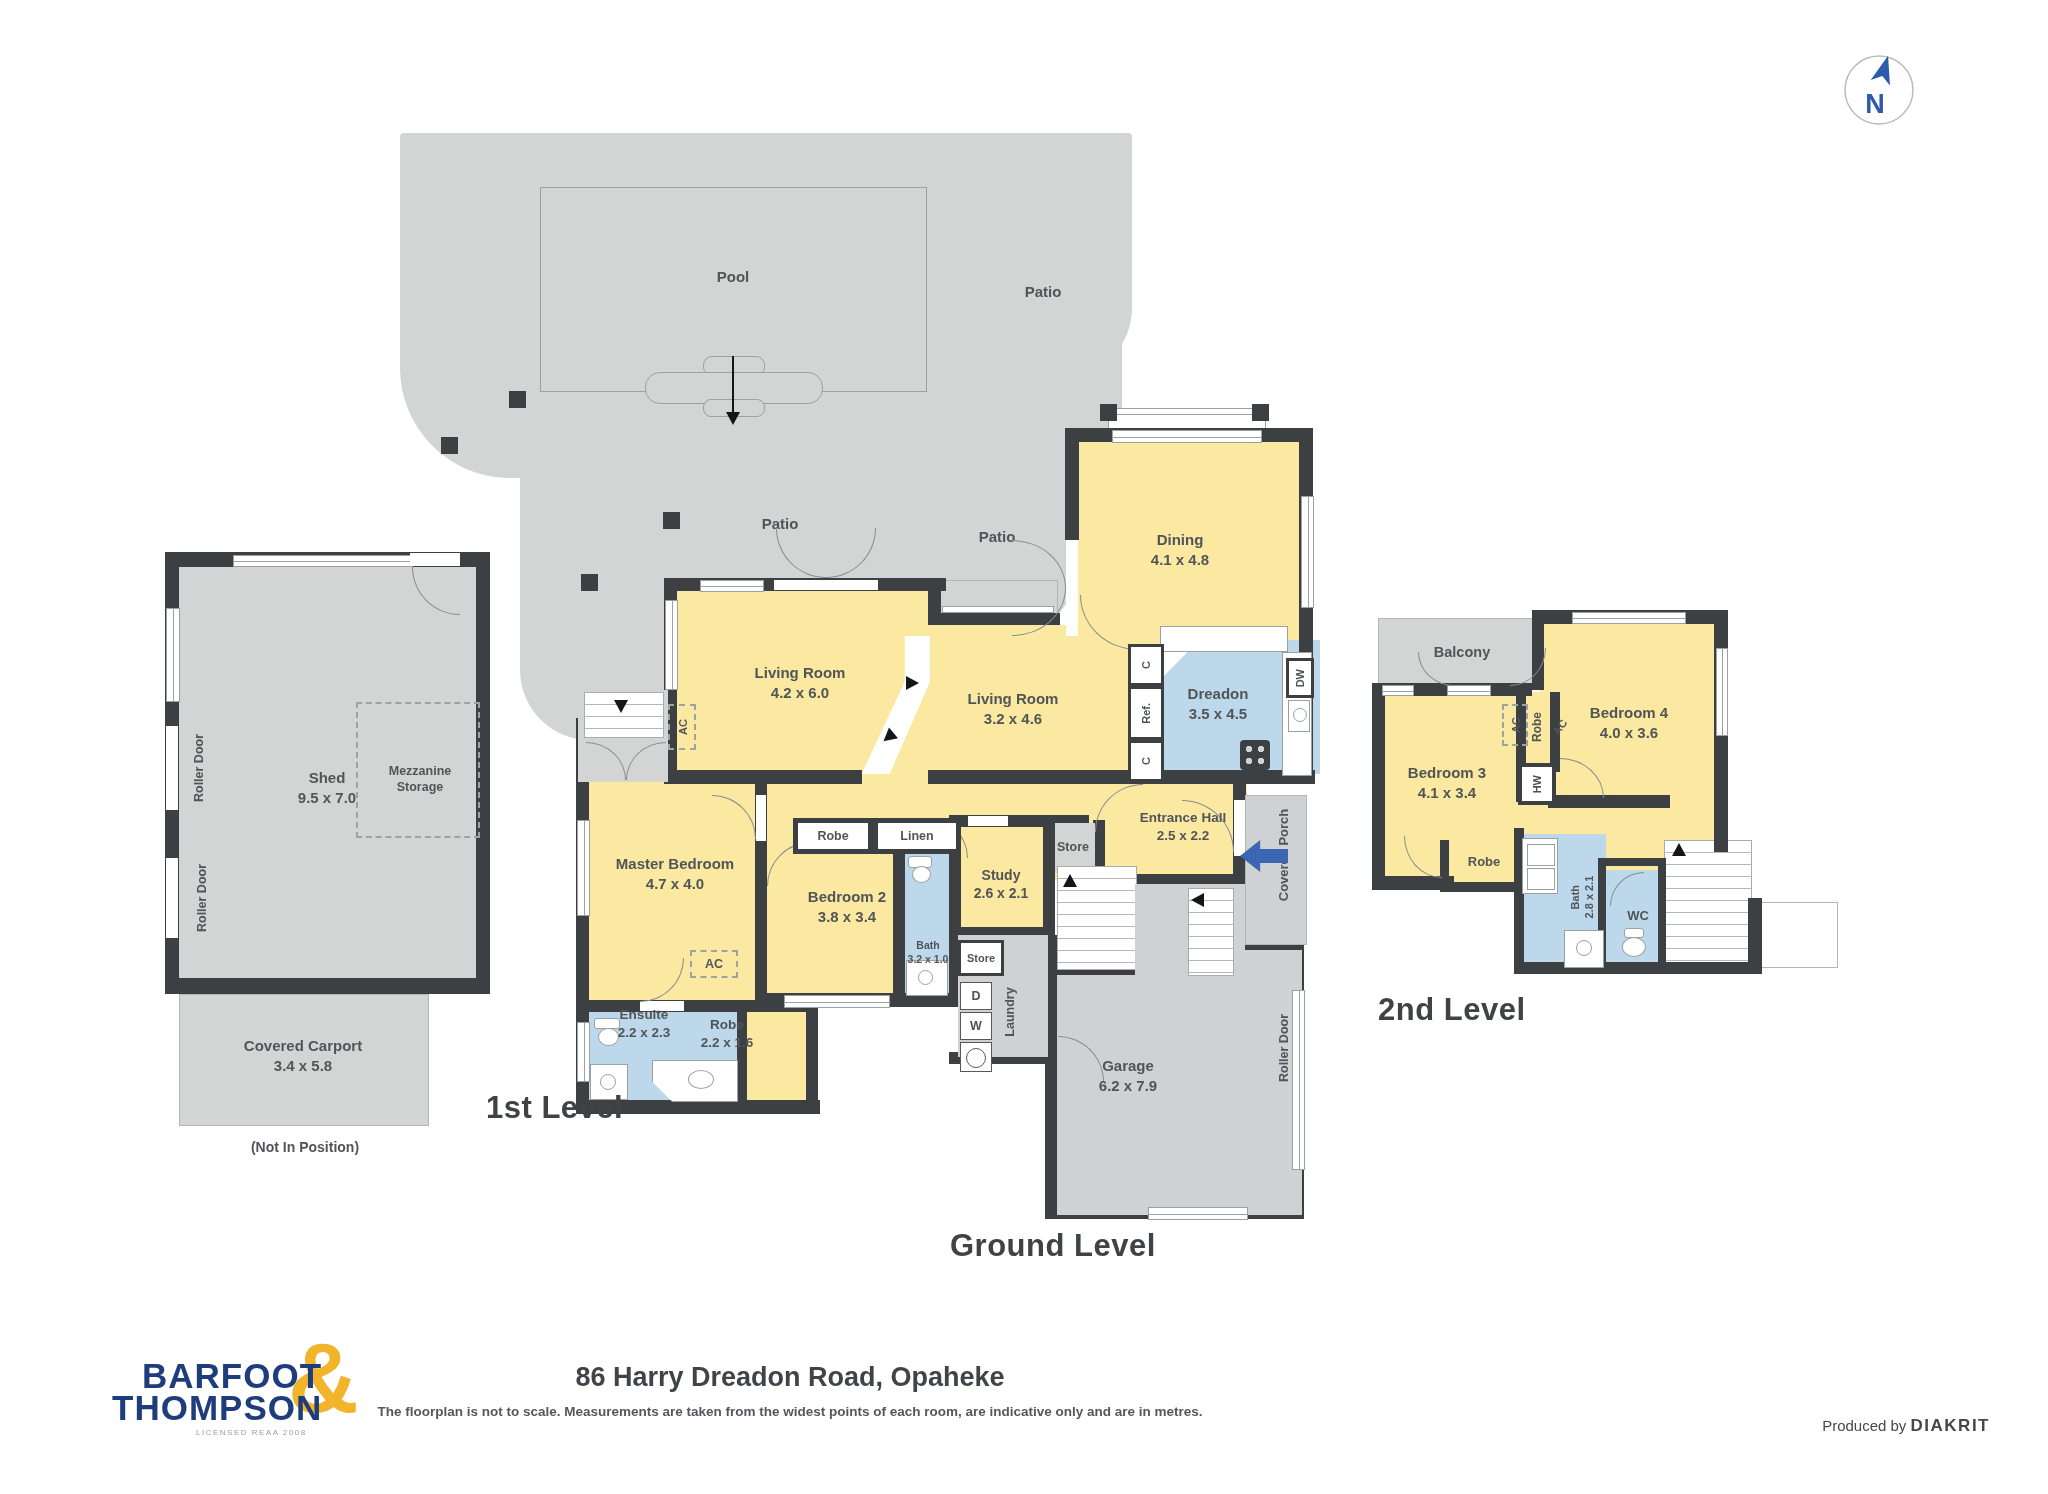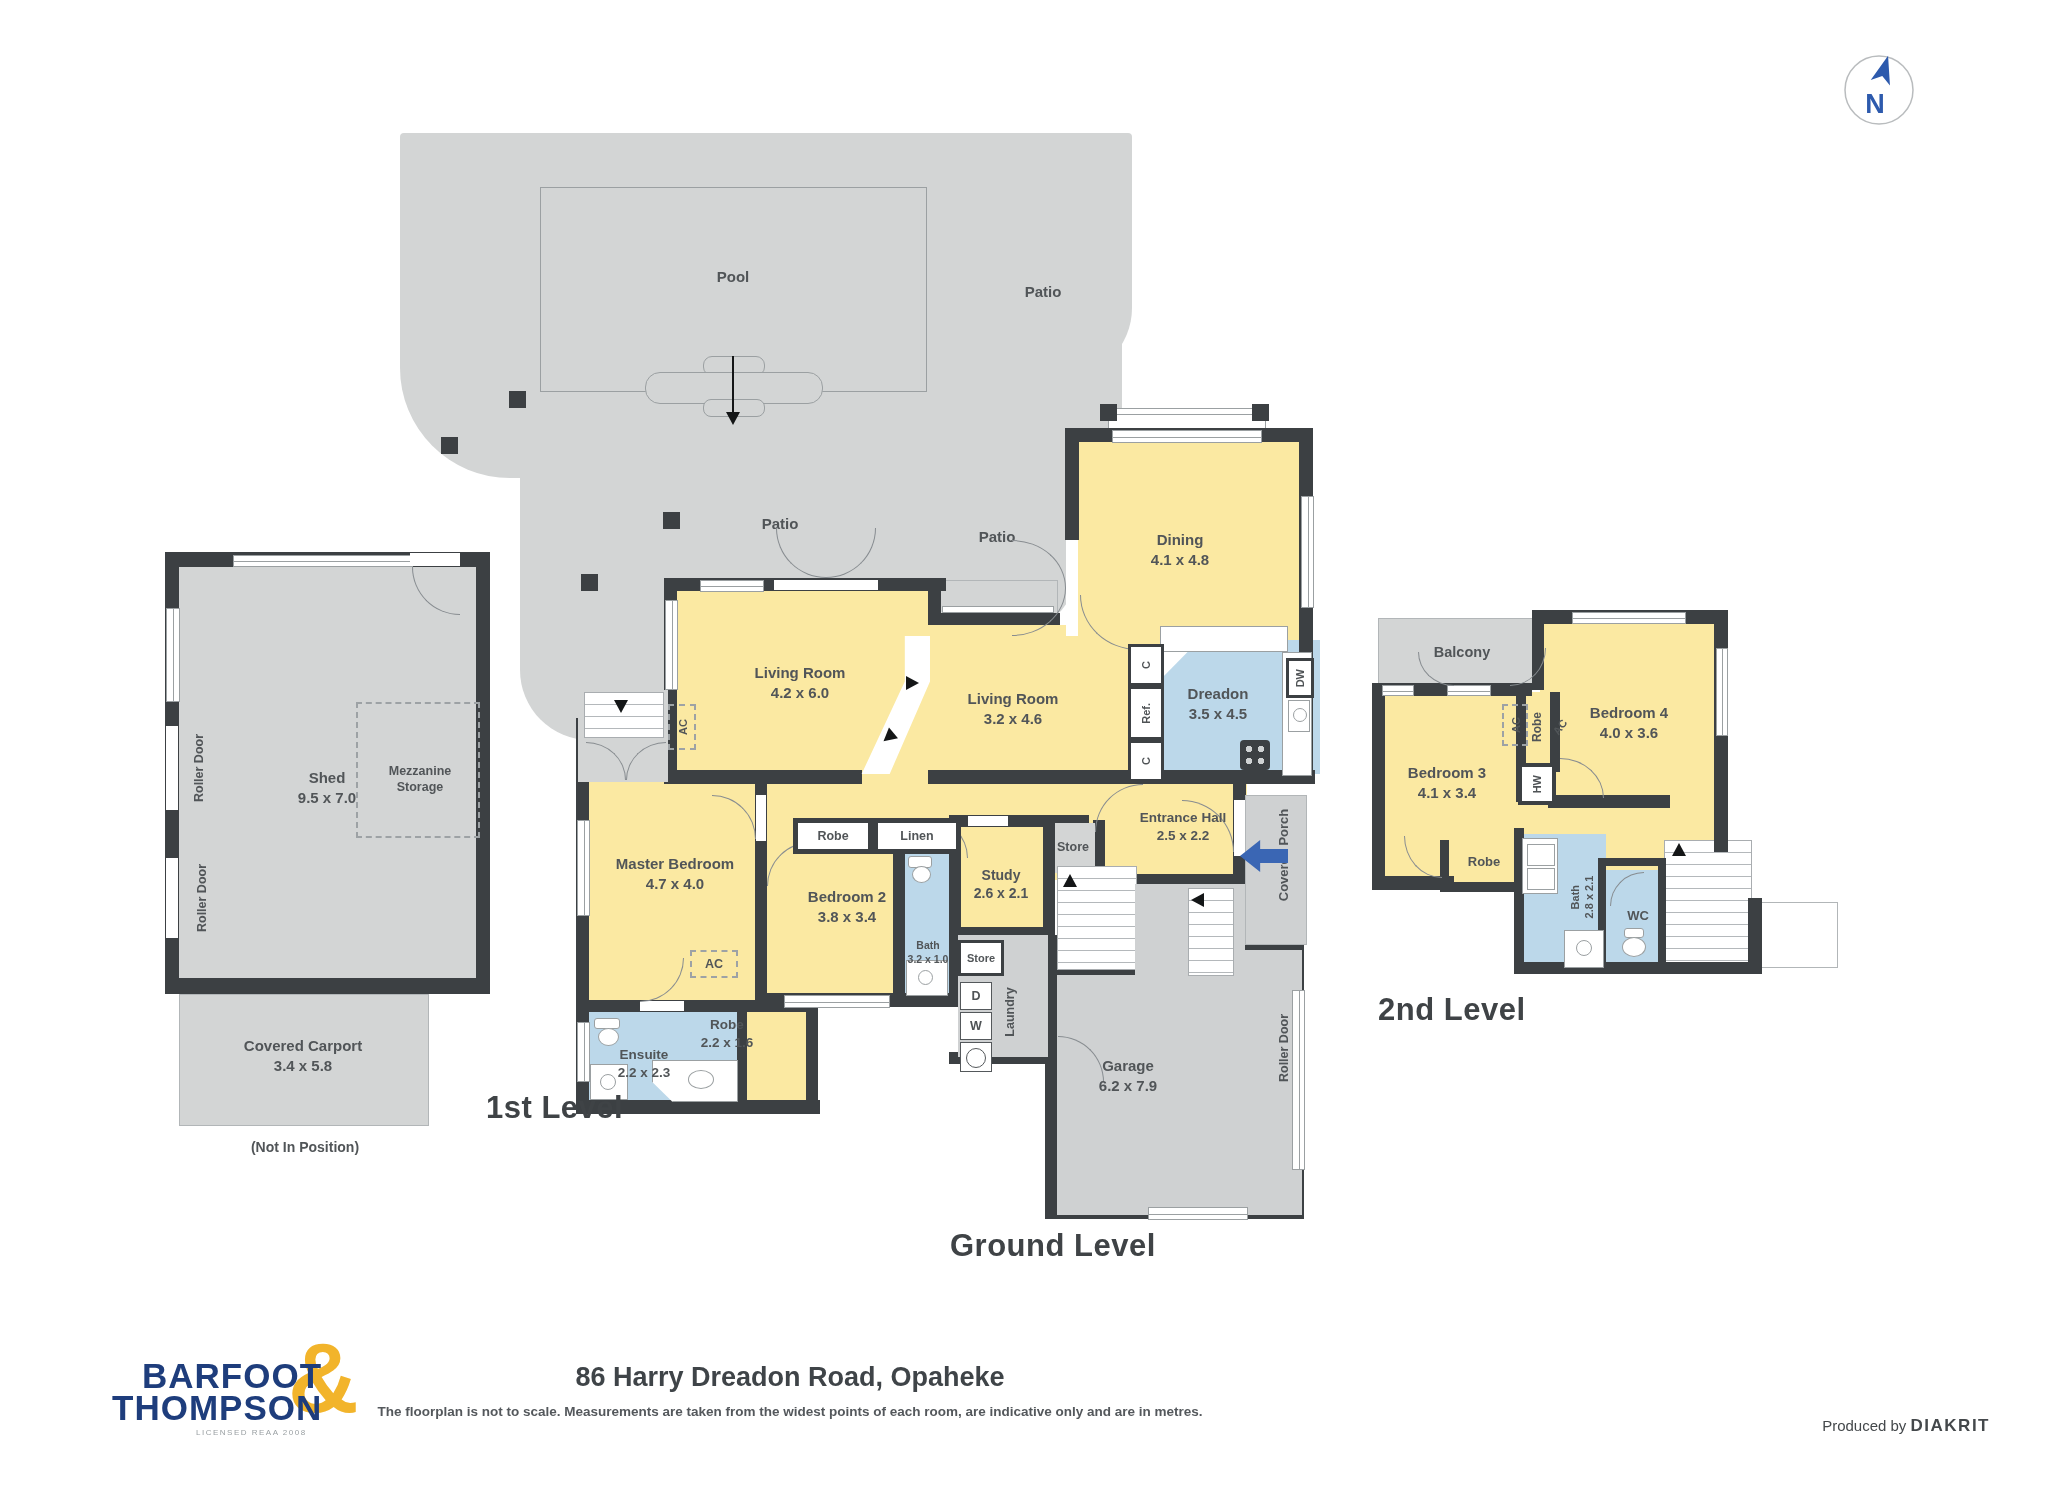--- a/index.html
+++ b/index.html
@@ -292,21 +292,21 @@
     <div>4.7 x 4.0</div>
   </div>
   <div class="lbl ctr" style="left:847px;top:906px;">
     <div>Bedroom 2</div>
     <div>3.8 x 3.4</div>
   </div>
   <div class="lbl ctr" style="left:1001px;top:884px;font-size:14px;">
     <div>Study</div>
     <div>2.6 x 2.1</div>
   </div>
-  <div class="lbl ctr" style="left:644px;top:1024px;font-size:13.5px;margin-top:40px;">
+  <div class="lbl ctr" style="left:644px;top:1024px;font-size:13.5px;">
     <div>Ensuite</div>
     <div>2.2 x 2.3</div>
   </div>
   <div class="lbl ctr" style="left:727px;top:1034px;font-size:13.5px;">
     <div>Robe</div>
     <div>2.2 x 1.6</div>
   </div>
   <div class="lbl ctr" style="left:928px;top:953px;font-size:10.5px;">
     <div>Bath</div>
     <div>3.2 x 1.0</div>

